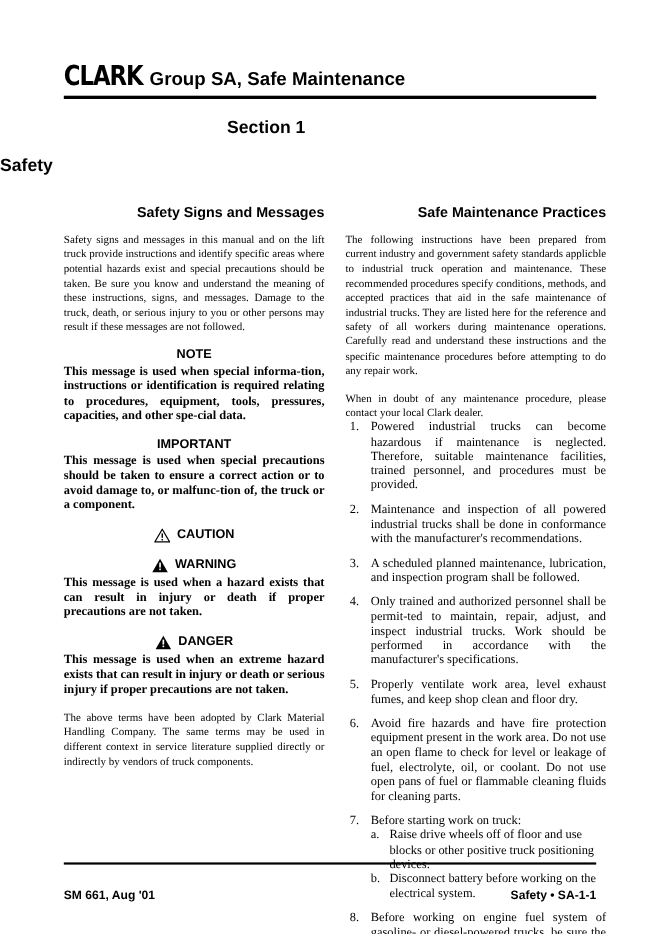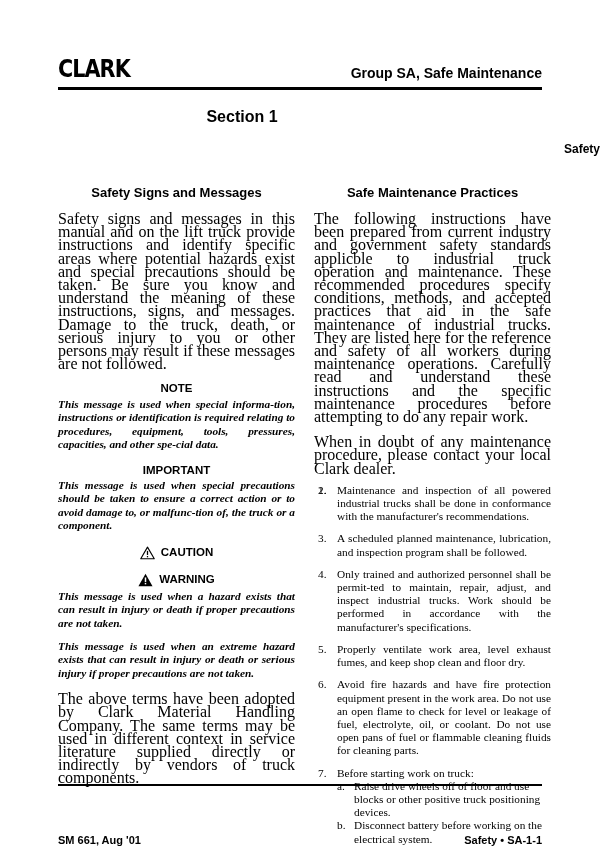--- a/index.html
+++ b/index.html
@@ -25,37 +25,35 @@
   }
 
   
   .header {
     position: absolute;
     left: 58px;
     top: 56px;
     width: 484px;
     display: flex;
     align-items: flex-end;
-    justify-content: space-between;
-    gap: 44px;
   }
   .logo {
     font-family: "DejaVu Sans", sans-serif;
     font-weight: bold;
     font-size: 25px;
     letter-spacing: -1.0px;
     line-height: 1;
     transform: scaleX(0.92);
     transform-origin: left bottom;
     font-stretch: condensed;
   }
   .header-title {
     font-family: "Liberation Sans", sans-serif;
     font-weight: bold;
-    font-size: 14px;
+    font-size: 17px;
     line-height: 1;
     padding-bottom: 1px;
   }
   .header-rule {
     position: absolute;
     left: 58px;
     top: 87px;
     width: 484px;
     height: 3px;
     background: #000;
@@ -70,46 +68,46 @@
     text-align: center;
     font-family: "Liberation Sans", sans-serif;
     font-weight: bold;
     font-size: 16px;
   }
   .section-sub {
     position: absolute;
     left: 0;
     top: 142px;
     width: 600px;
-    text-align: right;
-    font-family: "Liberation Sans", sans-serif;
-    font-weight: bold;
-    font-size: 12px;
+    text-align: left;
+    font-family: "Liberation Sans", sans-serif;
+    font-weight: bold;
+    font-size: 16px;
   }
 
   
   .col {
     position: absolute;
     top: 185px;
     width: 237px;
   }
   .col-left  { left: 58px; }
   .col-right { left: 314px; }
 
   .col-heading {
     font-family: "Liberation Sans", sans-serif;
     font-weight: bold;
     font-size: 13px;
-    text-align: center;
+    text-align: right;
     margin: 0 0 9px 0;
   }
 
   p.body {
     margin: 12px 0 9px 0;
-    font-size: 16px;
+    font-size: 10px;
     line-height: 13.2px;
     text-align: justify;
     text-justify: inter-word;
     hyphens: manual;
   }
   p.body:last-child { margin-bottom: 0; }
 
   
   .alert {
     margin: 10px 0 9px 0;
@@ -127,21 +125,20 @@
     line-height: 1;
     margin-top: 13px;
   }
   .alert-body {
     font-family: "Liberation Serif", serif;
     font-weight: bold;
     font-size: 11.3px;
     line-height: 13.4px;
     text-align: justify;
     margin: 0;
-    font-style: italic;
   }
   .tri {
     display: inline-block;
     width: 15px;
     height: 14px;
     flex: 0 0 auto;
   }
 
   
   ol.numlist {
@@ -187,21 +184,21 @@
     position: absolute;
     left: 58px;
     top: 784px;
     width: 484px;
     height: 2px;
     background: #000;
   }
   .footer {
     position: absolute;
     left: 58px;
-    top: 834px;
+    top: 808px;
     width: 484px;
     display: flex;
     justify-content: space-between;
     font-family: "Liberation Sans", sans-serif;
     font-weight: bold;
     font-size: 11px;
   }
 </style>
 </head>
 <body>
@@ -248,34 +245,42 @@
             <span class="tri"><svg viewBox="0 0 20 18" width="15" height="14">
                 <path d="M10 0.8 L19.4 17.2 L0.6 17.2 Z" fill="#000"></path>
                 <rect x="9.0" y="5.6" width="2.0" height="6.0" fill="#fff"></rect>
                 <rect x="9.0" y="12.8" width="2.0" height="2.0" fill="#fff"></rect>
               </svg></span>
             <span>WARNING</span>
           </div>
           <p class="alert-body">This message is used when a hazard exists that can result in injury or death if proper precautions are not taken.</p>
         </div>
         <div class="alert">
+          <div class="alert-head">
+            <span class="tri"><svg viewBox="0 0 20 18" width="15" height="14">
+                <path d="M10 0.8 L19.4 17.2 L0.6 17.2 Z" fill="#000"></path>
+                <rect x="9.0" y="5.6" width="2.0" height="6.0" fill="#fff"></rect>
+                <rect x="9.0" y="12.8" width="2.0" height="2.0" fill="#fff"></rect>
+              </svg></span>
+            <span>DANGER</span>
+          </div>
           <p class="alert-body">This message is used when an extreme hazard exists that can result in injury or death or serious injury if proper precautions are not taken.</p>
         </div>
       </div>
     <p class="body">The above terms have been adopted by Clark Material Handling Company. The same terms may be used in different context in service literature supplied directly or indirectly by vendors of truck components.</p>
   </div>
 
   <div class="col col-right">
     <div class="col-heading">Safe Maintenance Practices</div>
     <div id="right-paragraphs">
         <p class="body">The following instructions have been prepared from current industry and government safety standards applicble to industrial truck operation and maintenance. These recommended procedures specify conditions, methods, and accepted practices that aid in the safe maintenance of industrial trucks. They are listed here for the reference and safety of all workers during maintenance operations. Carefully read and understand these instructions and the specific maintenance procedures before attempting to do any repair work.</p>
         <p class="body">When in doubt of any maintenance procedure, please contact your local Clark dealer.</p>
       </div>
     <ol class="numlist" id="numbered-list">
-        <li><span class="num">1.</span></li>
+        <li><span class="num">1.</span><span>Powered industrial trucks can become hazardous if maintenance is neglected. Therefore, suitable maintenance facilities, trained personnel, and procedures must be provided.</span></li>
         <li><span class="num">2.</span><span>Maintenance and inspection of all powered industrial trucks shall be done in conformance with the manufacturer's recommendations.</span></li>
         <li><span class="num">3.</span><span>A scheduled planned maintenance, lubrication, and inspection program shall be followed.</span></li>
         <li><span class="num">4.</span><span>Only trained and authorized personnel shall be permit-ted to maintain, repair, adjust, and inspect industrial trucks. Work should be performed in accordance with the manufacturer's specifications.</span></li>
         <li><span class="num">5.</span><span>Properly ventilate work area, level exhaust fumes, and keep shop clean and floor dry.</span></li>
         <li><span class="num">6.</span><span>Avoid fire hazards and have fire protection equipment present in the work area. Do not use an open flame to check for level or leakage of fuel, electrolyte, oil, or coolant. Do not use open pans of fuel or flammable cleaning fluids for cleaning parts.</span></li>
         <li><span class="num">7.</span><span>Before starting work on truck:</span><ol class="sublist">
             <li><span class="subnum">a.</span><span>Raise drive wheels off of floor and use blocks or other positive truck positioning devices.</span></li>
             <li><span class="subnum">b.</span><span>Disconnect battery before working on the electrical system.</span></li>
           </ol></li>
         <li><span class="num">8.</span><span>Before working on engine fuel system of gasoline- or diesel-powered trucks, be sure the fuel shut-off valve is closed.</span></li>

